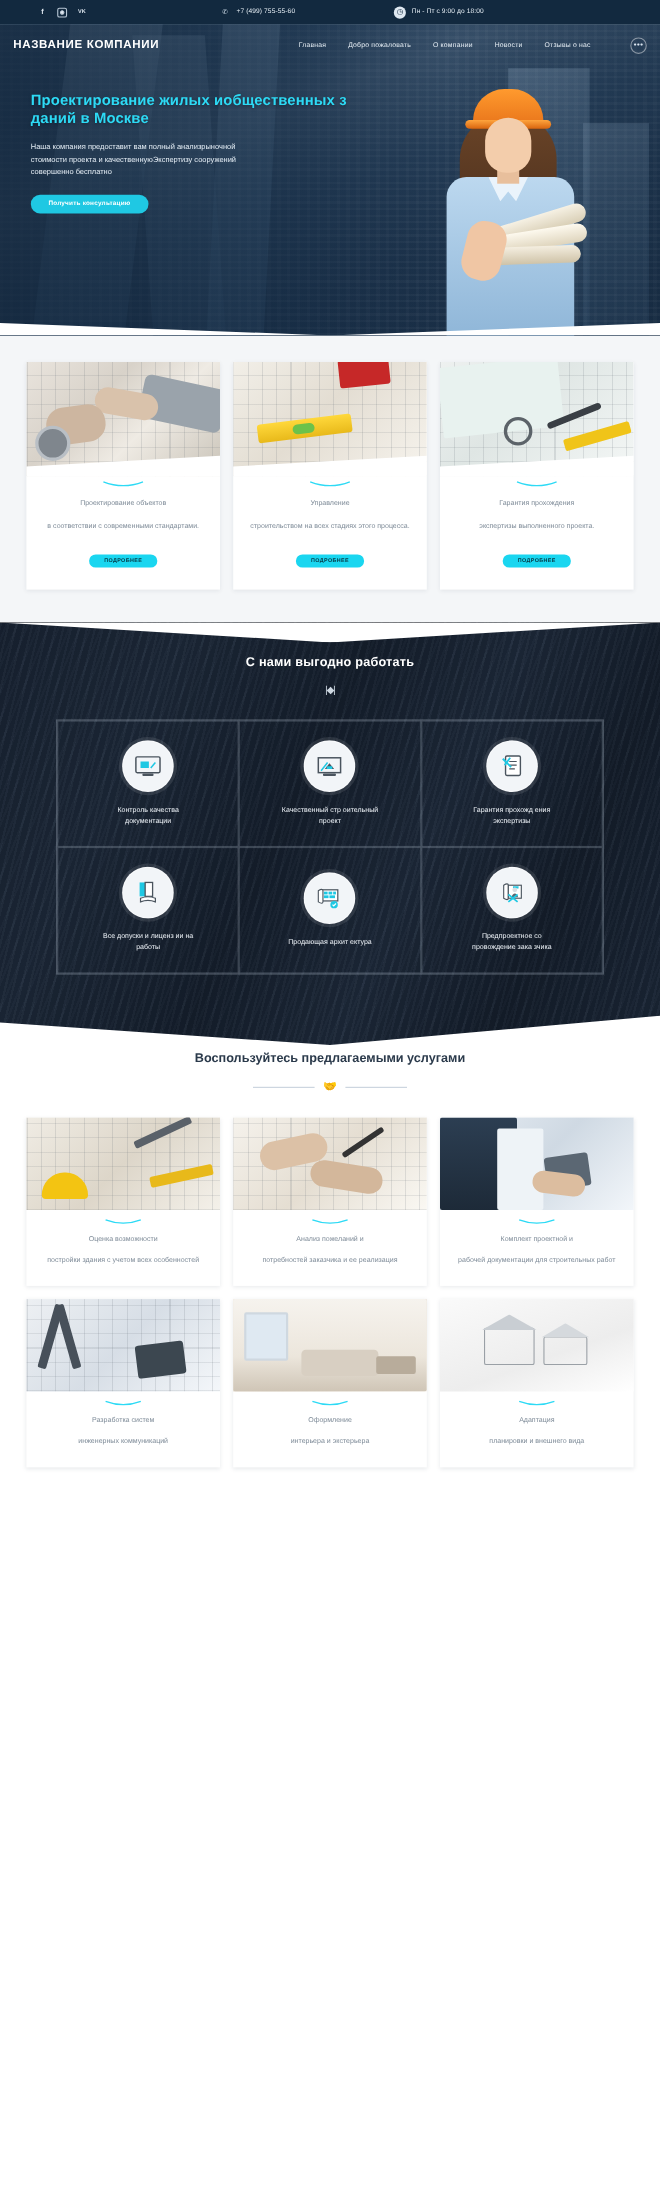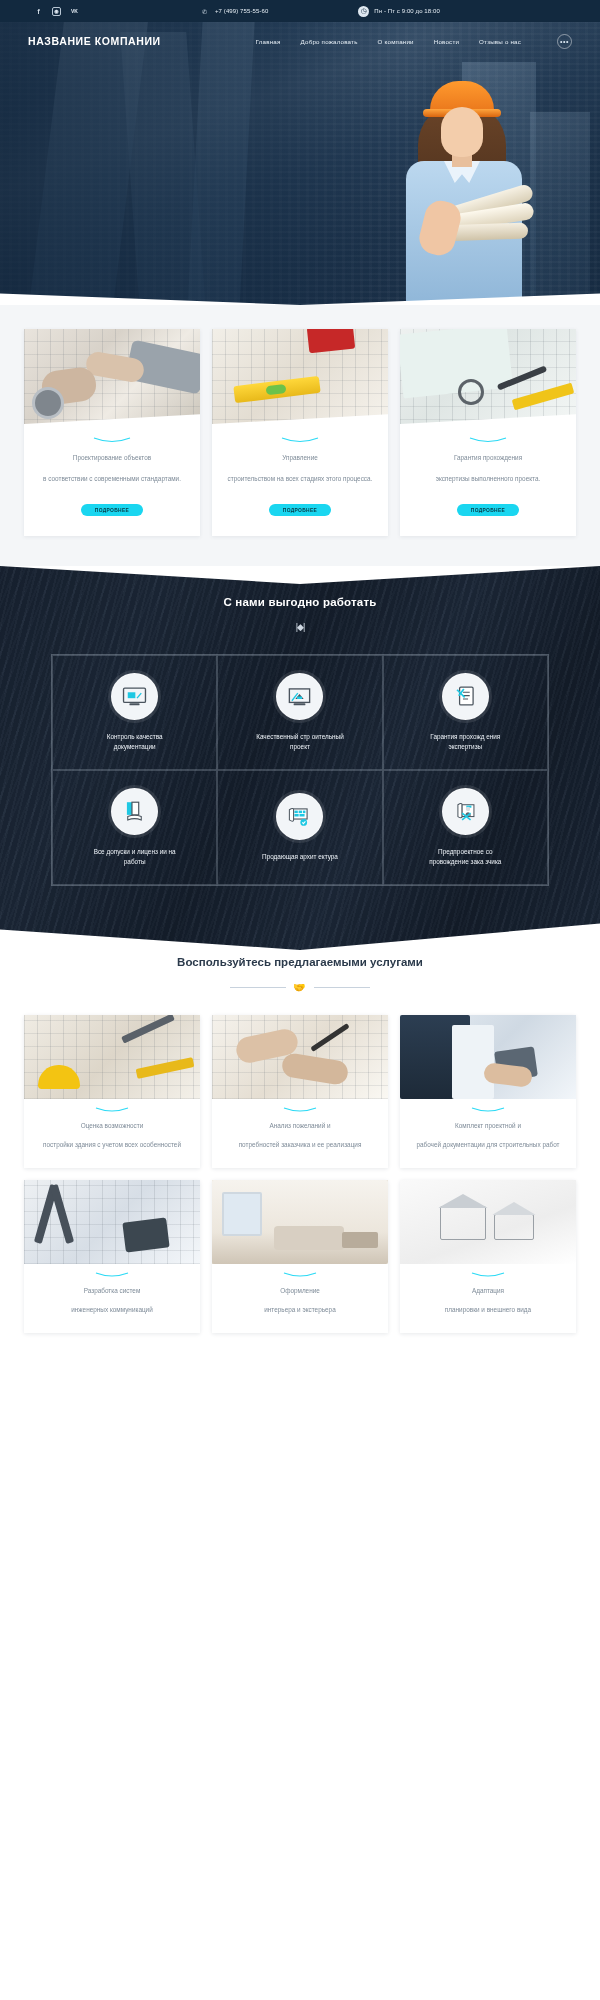--- a/index.html
+++ b/index.html
@@ -64,21 +64,21 @@
     pointer-events:none;
   }
   .hero-veil {
     position:absolute; inset:0;
     background:linear-gradient(90deg, rgba(18,38,60,.78) 0%, rgba(20,42,66,.55) 45%, rgba(22,44,68,.18) 68%, rgba(20,40,62,.35) 100%);
   }
 
   
   .nav {
     position:relative; z-index:30; height:38px;
-    display:flex; align-items:center; padding:0 28px;
+    display:flex; align-items:center; padding:0 12px;
   }
   .brand { font-size:10.5px; font-weight:bold; color:#fff; letter-spacing:.6px; }
   .nav-links { margin-left:auto; display:flex; gap:20px; align-items:center; }
   .nav-link { font-size:6.2px; color:#e8f0f7; letter-spacing:.2px; cursor:pointer; white-space:nowrap; }
   .nav-more {
     width:15px;height:15px;border-radius:50%;border:1px solid rgba(255,255,255,.45);
     display:flex;align-items:center;justify-content:center;color:#dce7f2;font-size:7px;
     margin-left:16px; letter-spacing:.5px; cursor:pointer;
   }
 
@@ -345,20 +345,25 @@
       <div class="nav-links">
         <div class="nav-link">Главная</div>
         <div class="nav-link">Добро пожаловать</div>
         <div class="nav-link">О компании</div>
         <div class="nav-link">Новости</div>
         <div class="nav-link">Отзывы о нас</div>
         <div class="nav-more">•••</div>
       </div>
     </div>
 
+    <div class="hero-inner">
+      <div class="hero-title">Проектирование жилых иобщественных з даний в Москве</div>
+      <div class="hero-sub">Наша компания предоставит вам полный анализрыночной стоимости проекта и качественнуюЭкспертизу сооружений совершенно бесплатно</div>
+      <button class="hero-btn">Получить консультацию</button>
+    </div>
 
     <div class="person">
       <div class="p-hair"></div>
       <div class="p-helmet"></div>
       <div class="p-face"></div>
       <div class="p-neck"></div>
       <div class="p-body"></div>
       <div class="p-collar"></div>
       <div class="p-roll1"></div>
       <div class="p-roll2"></div>

